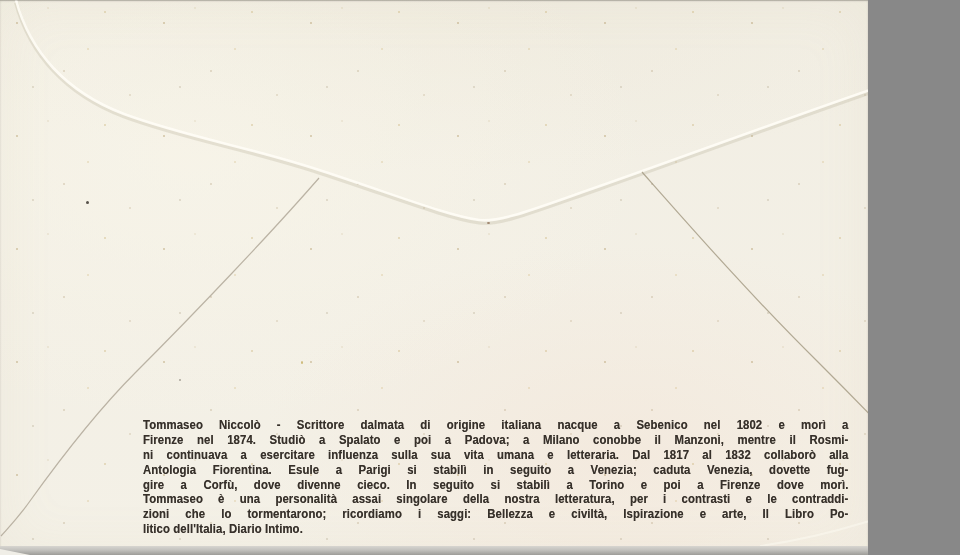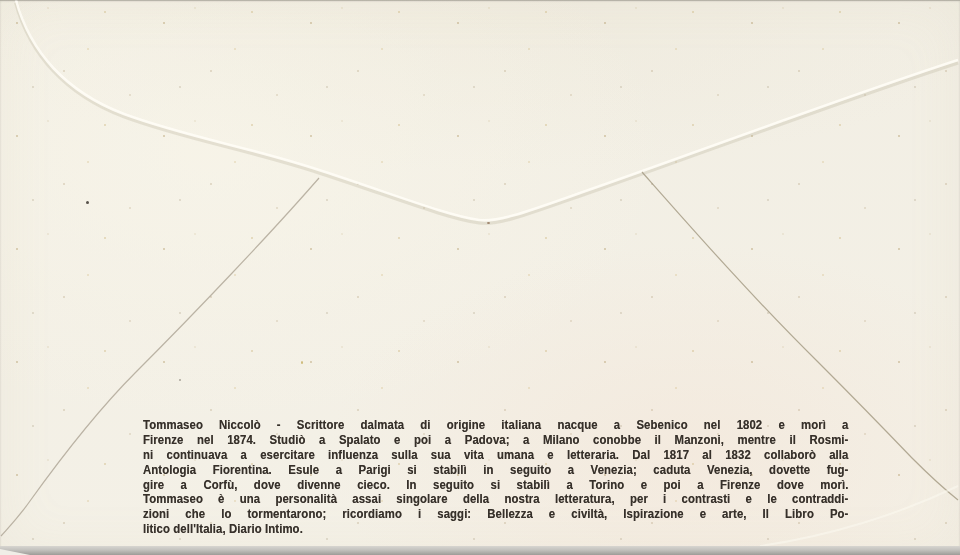--- a/index.html
+++ b/index.html
@@ -1,18 +1,18 @@
 <!DOCTYPE html>
 <html><head>
 <meta charset="utf-8">
 <style>
   html, body { margin: 0; padding: 0; background: #888; }
   .envelope {
     position: relative;
-    width: 960px;
+    width: 868px;
     height: 555px;
     overflow: hidden;
     background-color: #f3f0e6;
     background-image:
       radial-gradient(ellipse 520px 300px at 72% 82%, rgba(244,226,212,0.45), transparent 70%),
       radial-gradient(ellipse 650px 380px at 22% 28%, rgba(249,246,234,0.6), transparent 72%),
       radial-gradient(ellipse 700px 200px at 50% 4%, rgba(236,231,216,0.45), transparent 75%),
       linear-gradient(180deg, rgba(241,237,226,0.5), rgba(246,242,232,0.25));
     box-shadow: inset 0 1px 2px rgba(120,117,108,0.35), inset 0 0 55px rgba(200,185,150,0.10);
     font-family: "Liberation Sans", "DejaVu Sans", sans-serif;

